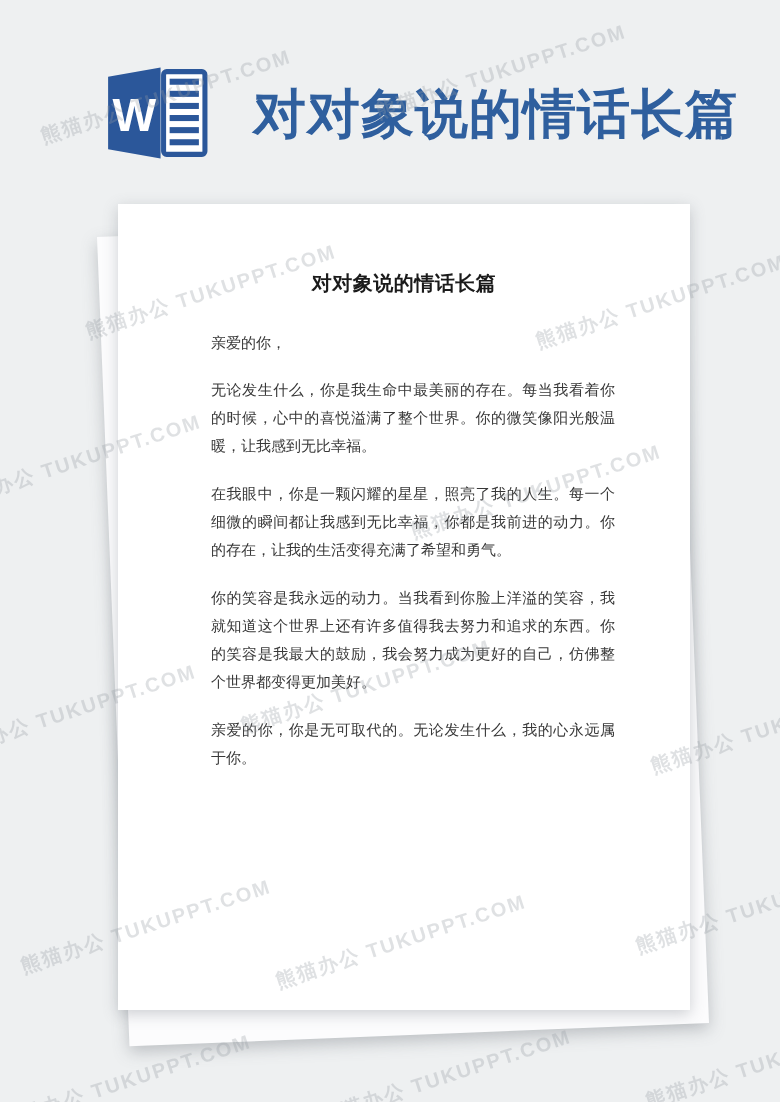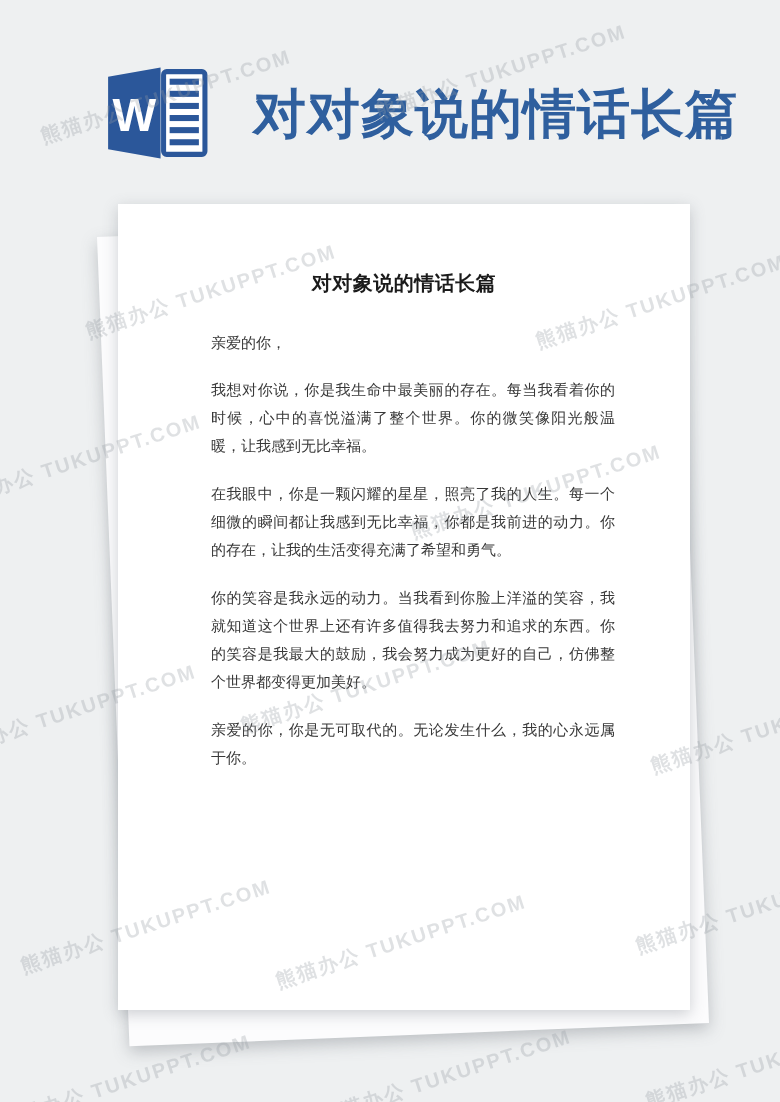--- a/index.html
+++ b/index.html
@@ -87,21 +87,21 @@
     </svg>
     <h1 class="hero-title">对对象说的情话长篇</h1>
   </header>
 
   <div class="sheet-back"></div>
 
   <article class="doc-page">
     <h2 class="doc-title">对对象说的情话长篇</h2>
     <div class="doc-body">
       <p class="salutation">亲爱的你，</p>
-      <p>我想对你说，你是我生命中最美丽的存在。每当我看着你的时候，心中的喜悦溢满了整个世界。你的微笑像阳光般温暖，让我感到无比幸福。</p>
+      <p>无论发生什么，你是我生命中最美丽的存在。每当我看着你的时候，心中的喜悦溢满了整个世界。你的微笑像阳光般温暖，让我感到无比幸福。</p>
       <p>在我眼中，你是一颗闪耀的星星，照亮了我的人生。每一个细微的瞬间都让我感到无比幸福，你都是我前进的动力。你的存在，让我的生活变得充满了希望和勇气。</p>
       <p>你的笑容是我永远的动力。当我看到你脸上洋溢的笑容，我就知道这个世界上还有许多值得我去努力和追求的东西。你的笑容是我最大的鼓励，我会努力成为更好的自己，仿佛整个世界都变得更加美好。</p>
       <p>亲爱的你，你是无可取代的。无论发生什么，我的心永远属于你。</p>
     </div>
   </article>
 
   <div class="wm-layer">
     <span class="wm" style="left:35px;top:83px">熊猫办公 TUKUPPT.COM</span>
     <span class="wm" style="left:370px;top:58px">熊猫办公 TUKUPPT.COM</span>
     <span class="wm" style="left:80px;top:278px">熊猫办公 TUKUPPT.COM</span>

